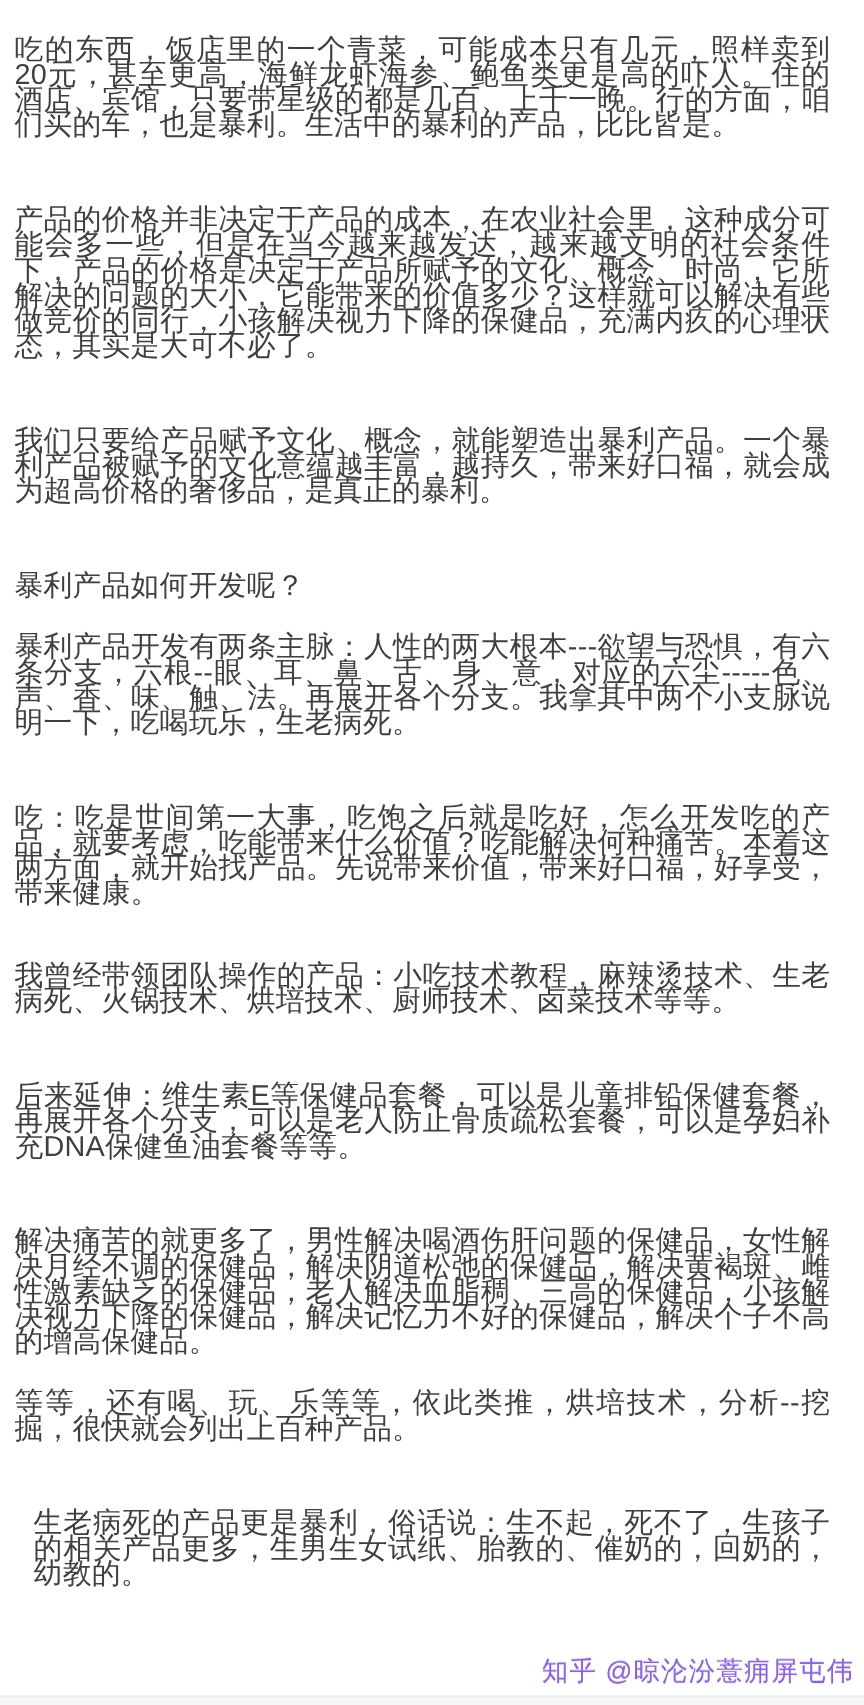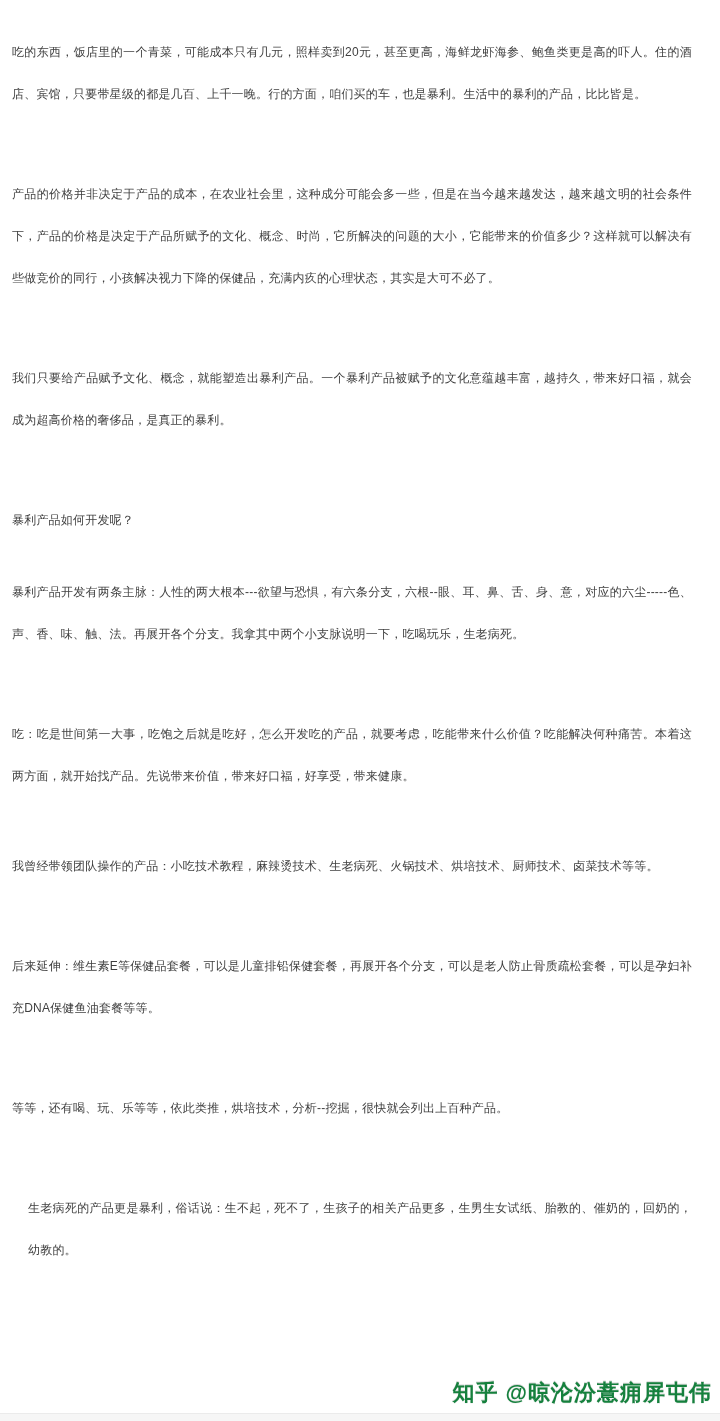--- a/index.html
+++ b/index.html
@@ -11,41 +11,40 @@
   .page {
     position: relative;
     width: 720px;
     height: 1421px;
     background: #ffffff;
     overflow: hidden;
   }
   .article {
     padding: 31px 28px 0 12px;
     color: #3f3f3f;
-    font-size: 12px;
-    line-height: 42px;
+    font-size: 24px;
+    line-height: 21px;
     text-align: justify;
     letter-spacing: 0.2px;
   }
   .para { margin-bottom: 58px; }
   .gap-lg { margin-bottom: 58px; }
   .gap-md { margin-bottom: 48px; }
   .gap-sm { margin-bottom: 30px; }
   .gap-none { margin-bottom: 0; margin-left: 16px; }
   .watermark {
     position: absolute;
     top: 1378px;
     right: 8px;
     font-size: 22px;
     line-height: 30px;
-    color: #15803d;
+    color: #8b5cf6;
     text-shadow: 0 1px 0 #f6f6f6, 0 -1px 0 #d9d9d9;
     letter-spacing: 1px;
     white-space: nowrap;
-    font-weight: bold;
   }
   .bottom-strip {
     position: absolute;
     left: 0;
     bottom: 0;
     width: 720px;
     height: 8px;
     background: #f6f6f6;
     border-top: 1px solid #ebebeb;
   }
@@ -57,20 +56,21 @@
 
   <div class="article">
     <p class="para gap-lg">吃的东西，饭店里的一个青菜，可能成本只有几元，照样卖到20元，甚至更高，海鲜龙虾海参、鲍鱼类更是高的吓人。住的酒店、宾馆，只要带星级的都是几百、上千一晚。行的方面，咱们买的车，也是暴利。生活中的暴利的产品，比比皆是。</p>
     <p class="para gap-lg">产品的价格并非决定于产品的成本，在农业社会里，这种成分可能会多一些，但是在当今越来越发达，越来越文明的社会条件下，产品的价格是决定于产品所赋予的文化、概念、时尚，它所解决的问题的大小，它能带来的价值多少？这样就可以解决有些做竞价的同行，小孩解决视力下降的保健品，充满内疚的心理状态，其实是大可不必了。</p>
     <p class="para gap-lg">我们只要给产品赋予文化、概念，就能塑造出暴利产品。一个暴利产品被赋予的文化意蕴越丰富，越持久，带来好口福，就会成为超高价格的奢侈品，是真正的暴利。</p>
     <p class="para gap-sm">暴利产品如何开发呢？</p>
     <p class="para gap-lg">暴利产品开发有两条主脉：人性的两大根本---欲望与恐惧，有六条分支，六根--眼、耳、鼻、舌、身、意，对应的六尘-----色、声、香、味、触、法。再展开各个分支。我拿其中两个小支脉说明一下，吃喝玩乐，生老病死。</p>
     <p class="para gap-md">吃：吃是世间第一大事，吃饱之后就是吃好，怎么开发吃的产品，就要考虑，吃能带来什么价值？吃能解决何种痛苦。本着这两方面，就开始找产品。先说带来价值，带来好口福，好享受，带来健康。</p>
     <p class="para gap-lg">我曾经带领团队操作的产品：小吃技术教程，麻辣烫技术、生老病死、火锅技术、烘培技术、厨师技术、卤菜技术等等。</p>
     <p class="para gap-lg">后来延伸：维生素E等保健品套餐，可以是儿童排铅保健套餐，再展开各个分支，可以是老人防止骨质疏松套餐，可以是孕妇补充DNA保健鱼油套餐等等。</p>
+    <p class="para gap-sm">解决痛苦的就更多了，男性解决喝酒伤肝问题的保健品，女性解决月经不调的保健品，解决阴道松弛的保健品，解决黄褐斑、雌性激素缺乏的保健品，老人解决血脂稠、三高的保健品，小孩解决视力下降的保健品，解决记忆力不好的保健品，解决个子不高的增高保健品。</p>
     <p class="para gap-lg">等等，还有喝、玩、乐等等，依此类推，烘培技术，分析--挖掘，很快就会列出上百种产品。</p>
     <p class="para gap-none">生老病死的产品更是暴利，俗话说：生不起，死不了，生孩子的相关产品更多，生男生女试纸、胎教的、催奶的，回奶的，幼教的。</p>
   </div>
 
   <div class="watermark">知乎 @晾沦汾薏痈屏屯伟</div>
 
   <div class="bottom-strip"></div>
 
 </div>
 

